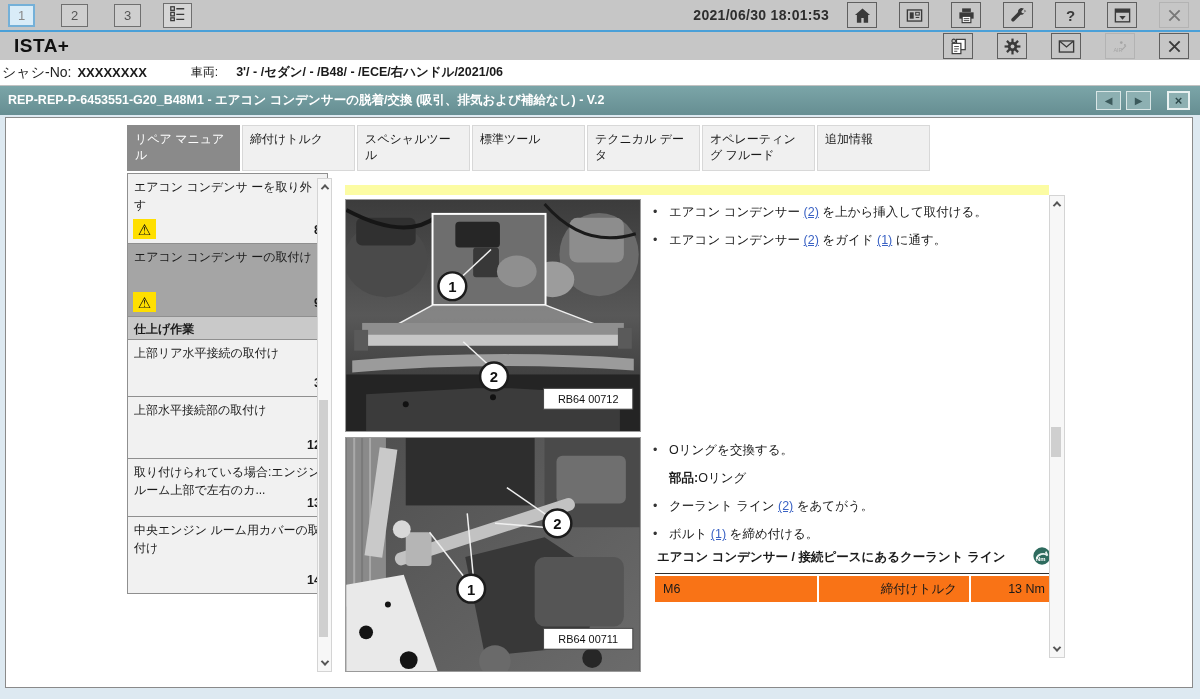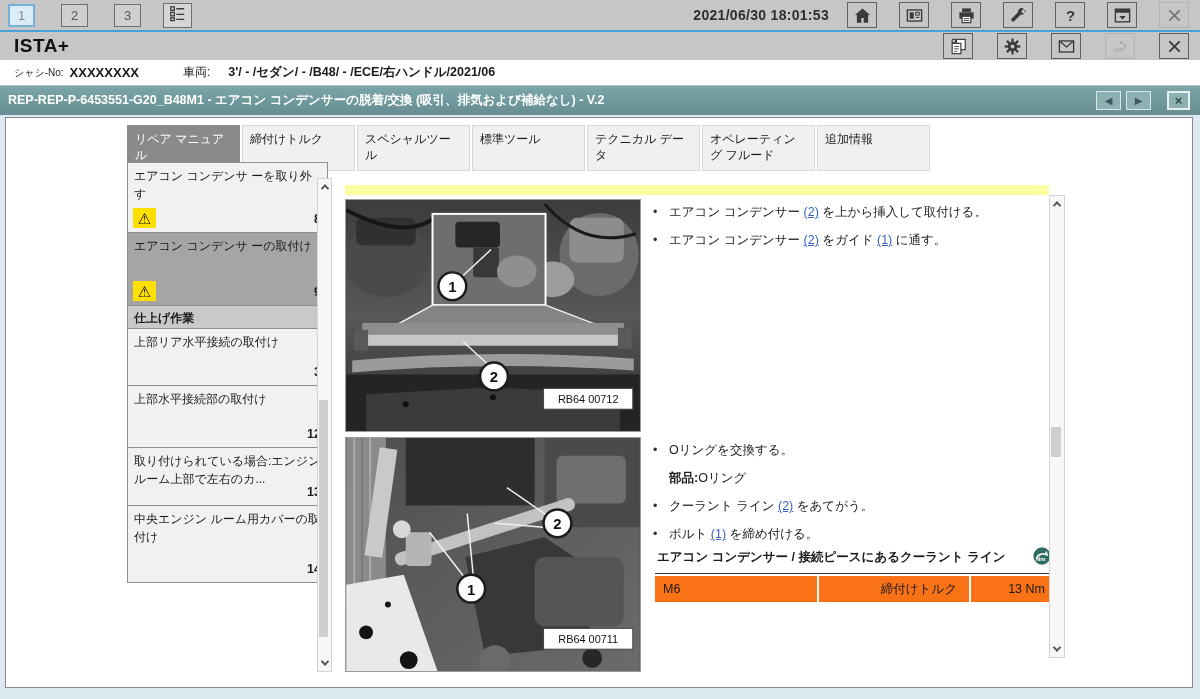--- a/index.html
+++ b/index.html
@@ -23,21 +23,21 @@
   .iconbtn.disabled { border-color:#a5a5a5; opacity:.55; }
   .blue-sep { position:absolute; top:30px; left:0; width:1200px; height:2px; background:#4aa0d8; }
 
   
   .row2 { position:absolute; top:32px; left:0; width:1200px; height:28px; background:#c6c6c6; display:flex; align-items:center; }
   .app-title { font-size:19px; font-weight:bold; color:#111; margin-left:14px; letter-spacing:.5px; }
 
   
   .vehicle-bar { position:absolute; top:60px; left:0; width:1200px; height:26px; background:#fff;
                  border-bottom:1px solid #c2c2c2; display:flex; align-items:center; font-size:12px; }
-  .chassis-label { font-size:10px; margin-left:14px; color:#222; }
+  .chassis-label { font-size:14px; margin-left:2px; color:#222; }
   .chassis-value { font-weight:bold; font-size:13px; margin-left:6px; }
   .veh-label { margin-left:44px; font-size:12px; }
   .veh-value { font-weight:bold; font-size:12.5px; margin-left:18px; }
 
   
   .doc-bar { position:absolute; top:86px; left:0; width:1200px; height:29px;
              background:linear-gradient(#7ba5a8,#668e92); display:flex; align-items:center; }
   .doc-title { color:#fff; font-weight:bold; font-size:12.5px; margin-left:8px;text-align:right; }
   .doc-nav { margin-left:auto; display:flex; align-items:center; padding-right:10px; }
   .nav-btn { width:25px; height:19px; background:#8db0b2; border:1px solid #d9e6e6; color:#3c5a5c;
@@ -49,21 +49,21 @@
   .main-frame { position:absolute; top:117px; left:5px; width:1188px; height:571px;
                 background:#fff; border:1px solid #8a8a8a; }
 
   
   .tab-bar { position:absolute; left:121px; top:7px; display:flex; gap:2px; }
   .tab { width:113px; height:46px; background:#f0f0f0; border:1px solid #d8d8d8; font-size:12px;
          padding:5px 7px; color:#1a1a1a; line-height:1.35; }
   .tab.active { background:#8a8a8a; border-color:#8a8a8a; color:#fff; }
 
   
-  .sidebar-list { position:absolute; left:121px; top:44px; width:201px; height:494px; overflow:hidden;
+  .sidebar-list { position:absolute; left:121px; top:55px; width:201px; height:494px; overflow:hidden;
                   border-top:1px solid #8f8f8f; }
   .side-item { position:relative; background:#f1f1f1; border:1px solid #8f8f8f; border-top:none;
                padding:4px 6px; font-size:12px; line-height:1.5; }
   .side-item.selected { background:#a5a5a5; }
   .side-item.header { background:#c9c9c9; font-weight:bold; padding:3px 6px; }
   .side-num { position:absolute; right:6px; bottom:3px; font-weight:bold; font-size:12.5px; }
   .warn { position:absolute; left:5px; bottom:4px; width:23px; height:20px; background:#ffdf00;
           display:flex; align-items:center; justify-content:center; font-size:15px; line-height:1; color:#111; }
 
   

